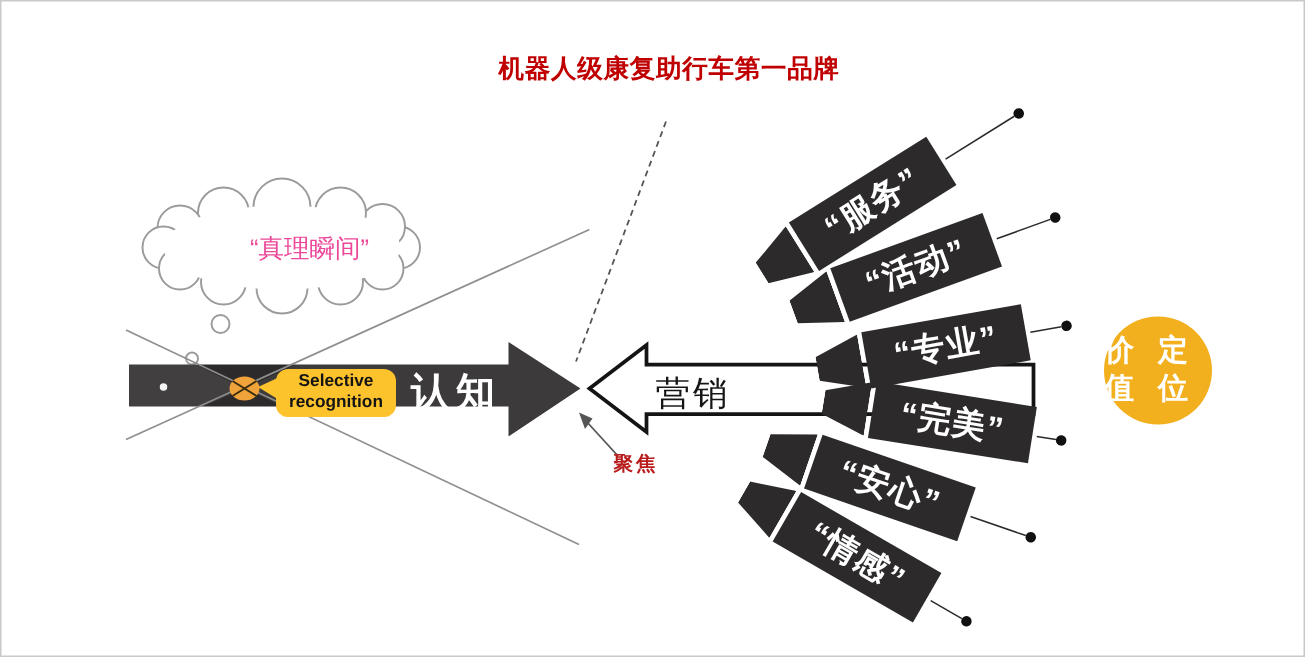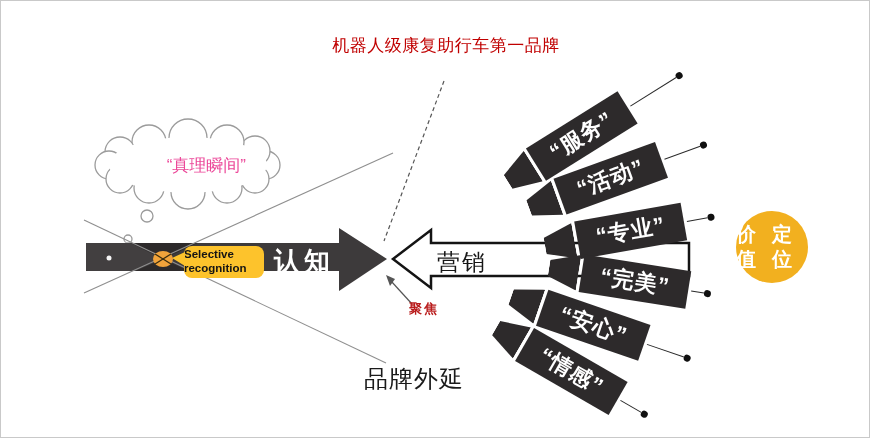--- a/index.html
+++ b/index.html
@@ -13,21 +13,21 @@
     position:relative;width:868px;height:436px;background:#fff;
     border:1px solid #c9c9c9;overflow:hidden;
     font-family:"Liberation Sans",sans-serif;
   }
   .abs{position:absolute;}
   svg{position:absolute;left:0;top:0;}
 
   
   .title-block{left:310px;top:31px;width:270px;text-align:center;line-height:1.25;}
   .title-line1{font-size:15px;font-weight:bold;color:#1a1a1a;letter-spacing:.5px;}
-  .title-line2{font-size:17px;font-weight:normal;color:var(--accent-red);margin-top:3px;letter-spacing:.5px;}
+  .title-line2{font-size:17px;font-weight:bold;color:var(--accent-red);margin-top:3px;letter-spacing:.5px;}
 
   
   .cloud-label{left:135px;top:153px;width:110px;text-align:right;font-size:17px;color:#ec4899;}
 
   
   .black-arrow{
     left:85px;top:227px;width:301px;height:63px;background:var(--shape-black);
     clip-path:polygon(0 15px,253px 15px,253px 0,301px 31px,253px 63px,253px 43px,0 43px);
   }
   .cognition-label{left:273px;top:243px;font-size:26px;font-weight:bold;color:#fff;letter-spacing:4px;font-family:Liberation Mono, monospace;}
@@ -36,21 +36,21 @@
   .marketing-label{left:436px;top:246px;font-size:23px;font-weight:normal;color:#161616;letter-spacing:2px;}
 
   
   .focus-label{left:408px;top:299px;font-size:13px;font-weight:bold;color:#b91c1c;letter-spacing:2px;}
   .extension-label{left:363px;top:362px;font-size:24px;color:#1b1b1b;letter-spacing:1px;}
 
   
   .bubble{
     left:183px;top:245px;width:80px;height:32px;background:var(--bubble-yellow);
     border-radius:8px;display:flex;flex-direction:column;justify-content:center;
-    text-align:left;font-size:11.5px;font-weight:600;color:#141414;line-height:1.2;
+    text-align:center;font-size:11.5px;font-weight:600;color:#141414;line-height:1.2;
   }
   .bubble::before{
     content:"";position:absolute;left:-12px;top:6px;width:0;height:0;
     border-top:6px solid transparent;border-bottom:8px solid transparent;
     border-right:13px solid var(--bubble-yellow);
   }
 
   
   .banner{height:38px;display:flex;align-items:center;transform-origin:0 50%;}
   .banner .trapezoid{width:30px;height:38px;background:var(--shape-black);
@@ -159,20 +159,19 @@
   <div class="abs bubble">
     <div>Selective</div>
     <div>recognition</div>
   </div>
 
   <div class="abs title-block">
     <div class="title-line2">机器人级康复助行车第一品牌</div>
   </div>
   <div class="abs marketing-label">营销</div>
   <div class="abs focus-label">聚焦</div>
-  <div class="abs extension-label">品牌外延</div>
 
   <div class="abs value-badge">
     <div>价值</div>
     <div>定位</div>
   </div>
 
 </div>
 
 </body></html>

